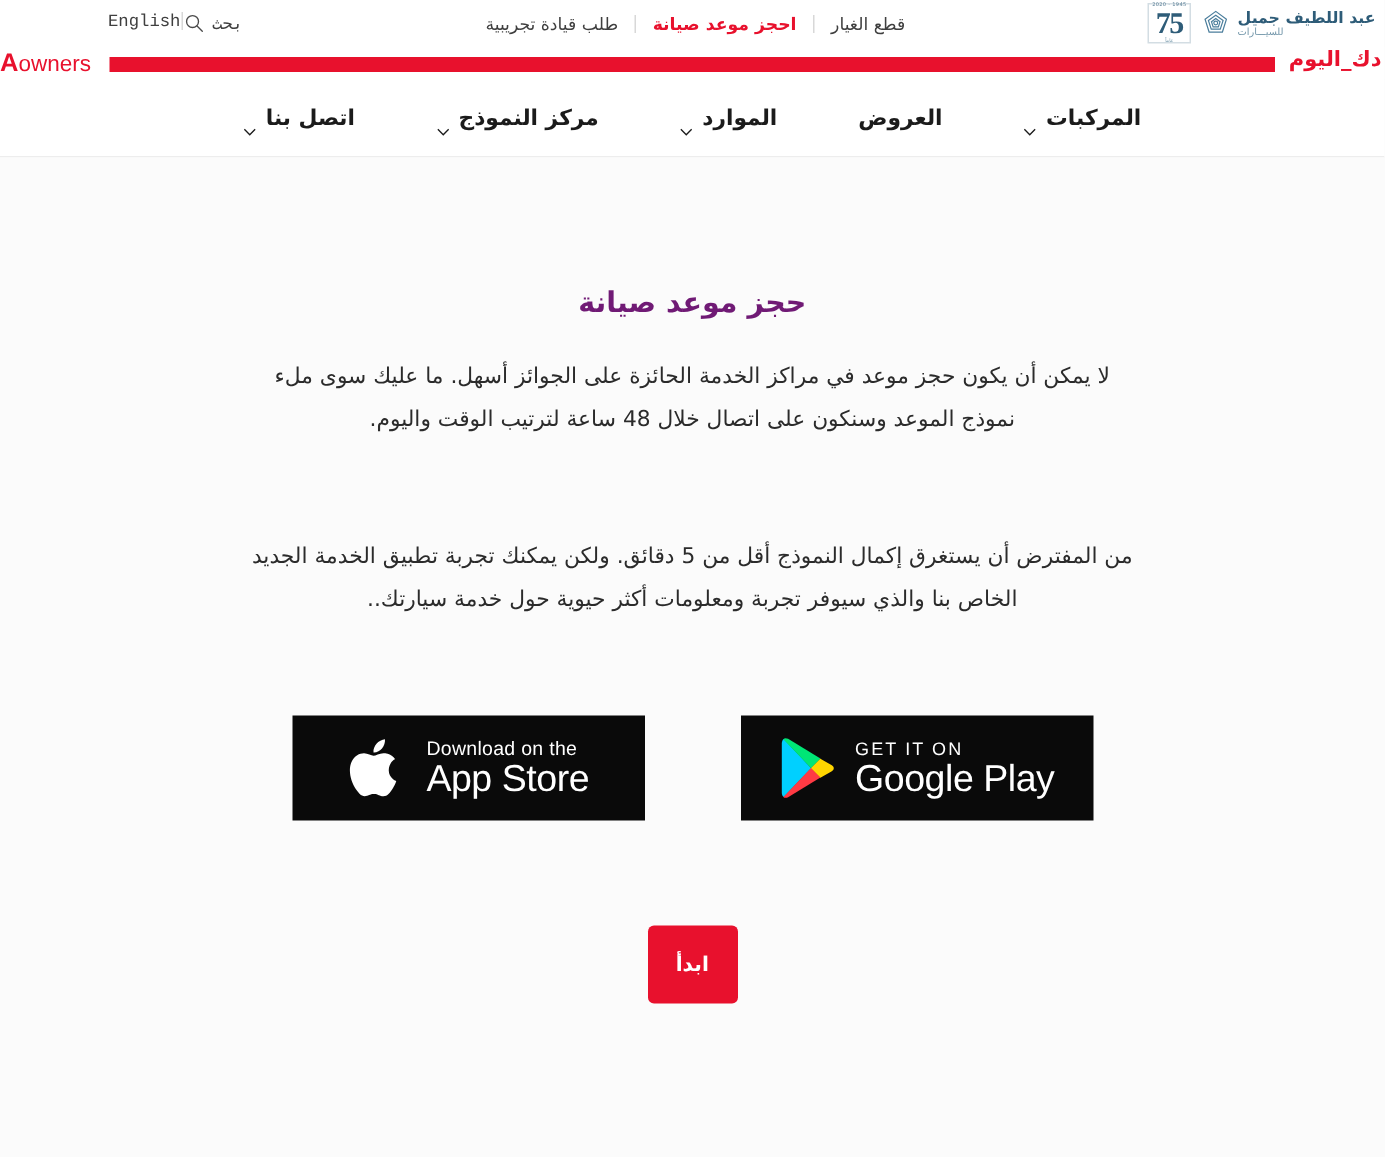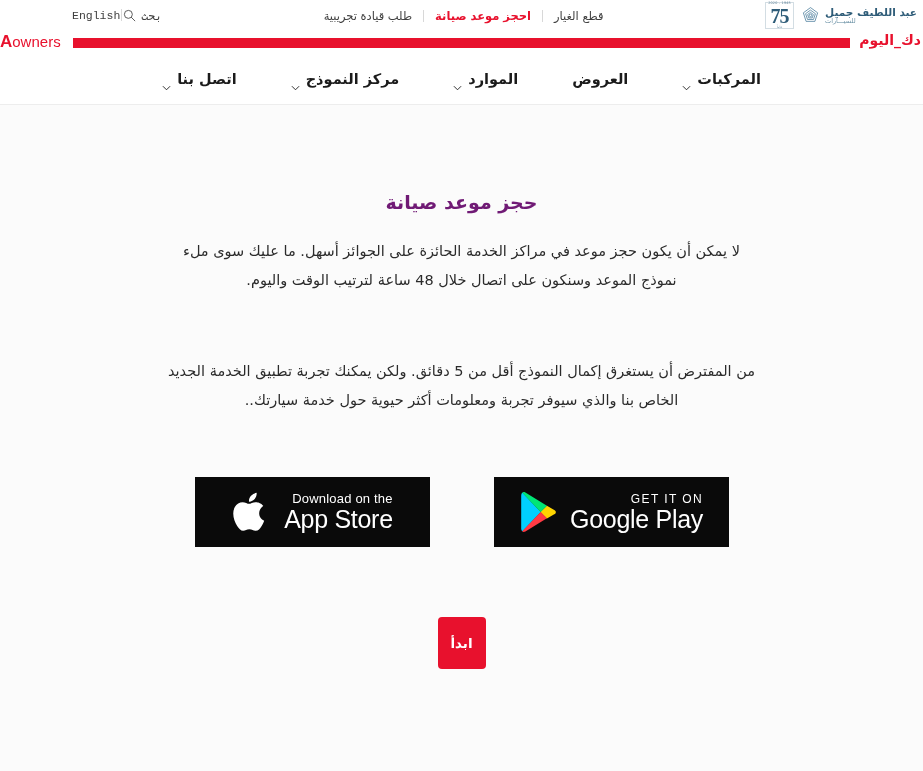--- a/index.html
+++ b/index.html
@@ -107,37 +107,37 @@
     color:#2b2b2b; line-height:2.0;
   }
   .para.second { margin-top:62px; }
 
   .store-row {
     display:flex; gap:64px; margin-top:62px; direction:ltr;
   }
   .store-badge {
     width:235px; height:70px; background:#0a0a0a;
     display:flex; align-items:center; justify-content:center;
-    gap:13px; cursor:pointer;text-align:right;
+    gap:13px; cursor:pointer;
   }
   .apple-glyph { width:40px; height:47px; }
   .gp-glyph { width:38px; height:42px; }
   .badge-text { display:flex; flex-direction:column; direction:ltr; }
   .badge-small {
     color:#fff; font-size:13px; letter-spacing:.2px;
     font-family:"Liberation Sans",sans-serif;
   }
   .badge-small.caps { font-size:12px; letter-spacing:1.4px; }
   .badge-big {
     color:#fff; font-size:25px; font-weight:500; line-height:1.05;
     font-family:"Liberation Sans",sans-serif; letter-spacing:-.3px;
   }
 
   .start-btn {
-    margin-top:70px; width:48px; height:52px;
+    margin-top:70px; width:60px; height:52px;
     background:#e8112d; color:#fff; border:none; border-radius:4px;
     font-size:13.5px; font-weight:700; cursor:pointer;
     font-family:"DejaVu Sans",sans-serif;
   }
 </style>
 </head>
 <body>
 
 <div class="header">
 

